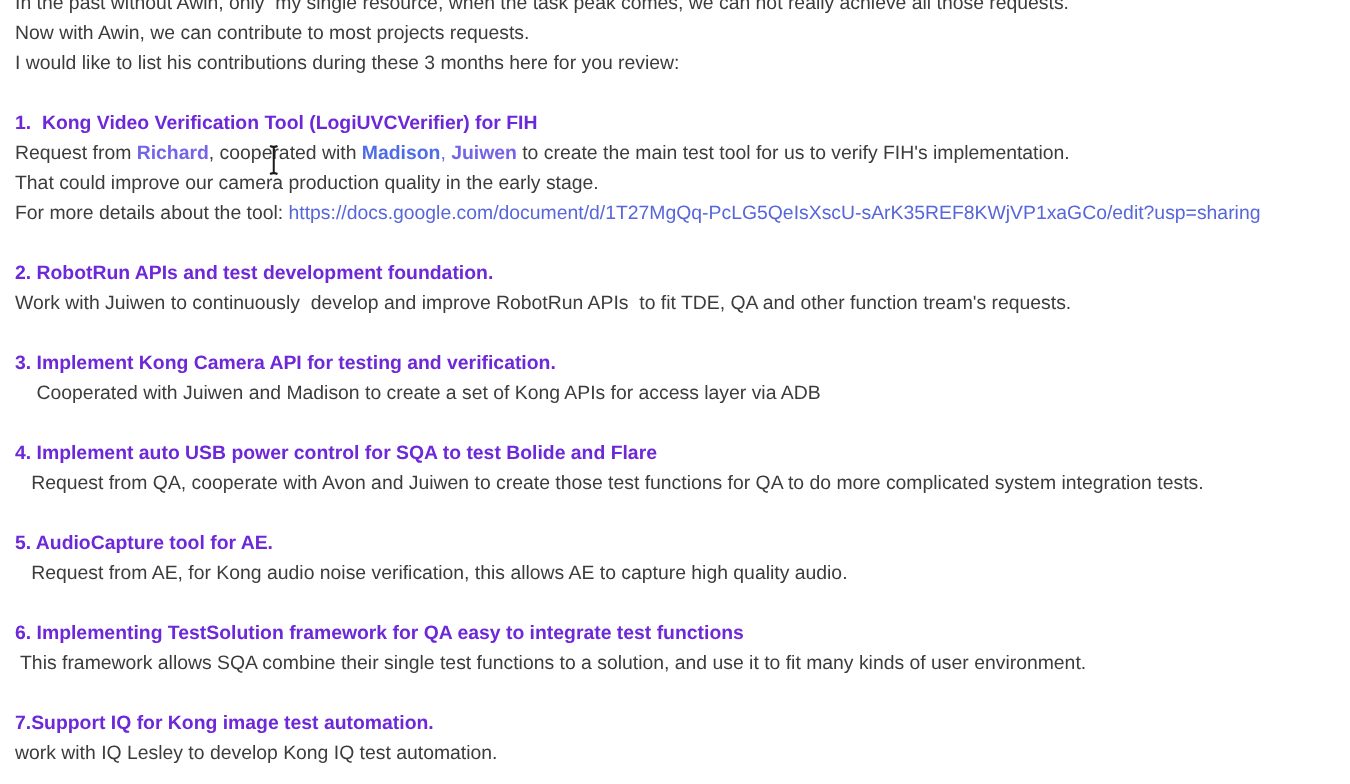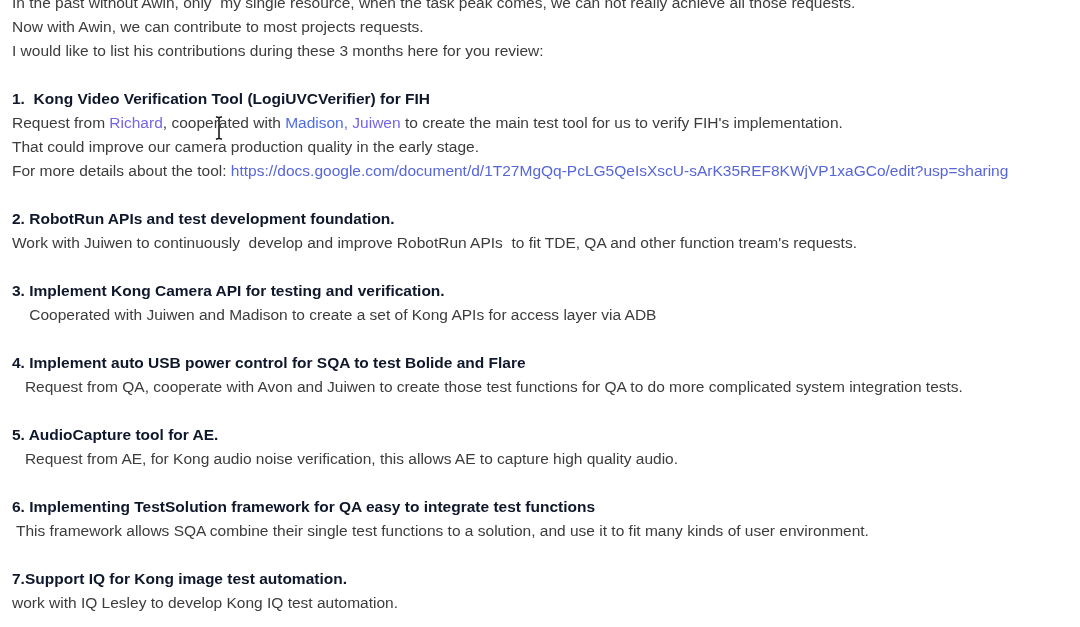--- a/index.html
+++ b/index.html
@@ -13,25 +13,25 @@
   #doc {
     position: absolute;
     left: 12px; top: -9px; right: 0;
     font-size: 15.5px;
     line-height: 24px;
     color: #3c3c3c;
     white-space: pre;
   }
   .line { height: 24px; }
   .line.blank { height: 24px; }
-  .line.heading { font-weight: 700; color: #0f172a; }
+  .line.heading { font-weight: 700; color: #6d28d9; }
   .seg-link {
     cursor: pointer;
   }
-  .seg-person { cursor: pointer; }
+  .seg-person { cursor: pointer; font-weight: bold; }
   #cursor {
     position: absolute;
     left: 213px; top: 115px;
     width: 12px; height: 26px;
     pointer-events: none;
   }
 </style>
 </head>
 <body>
 

